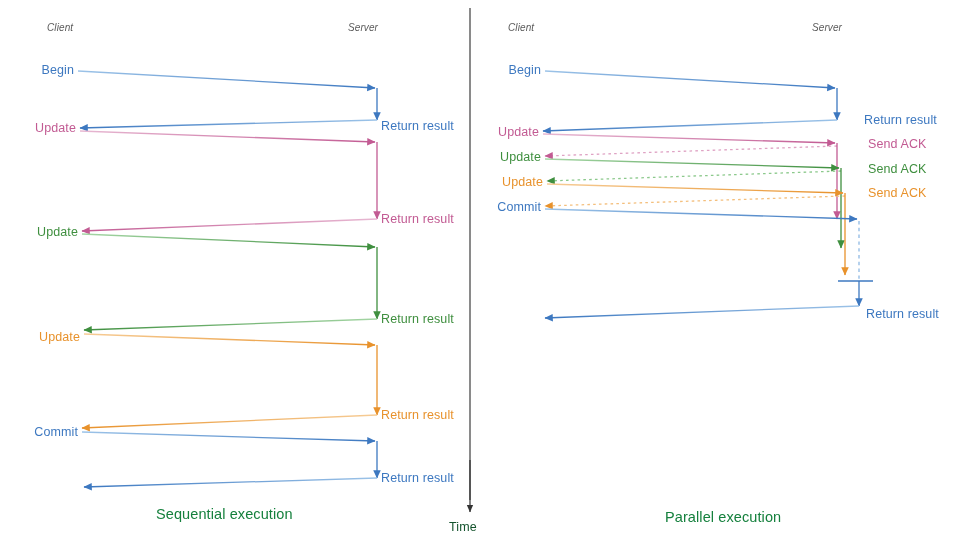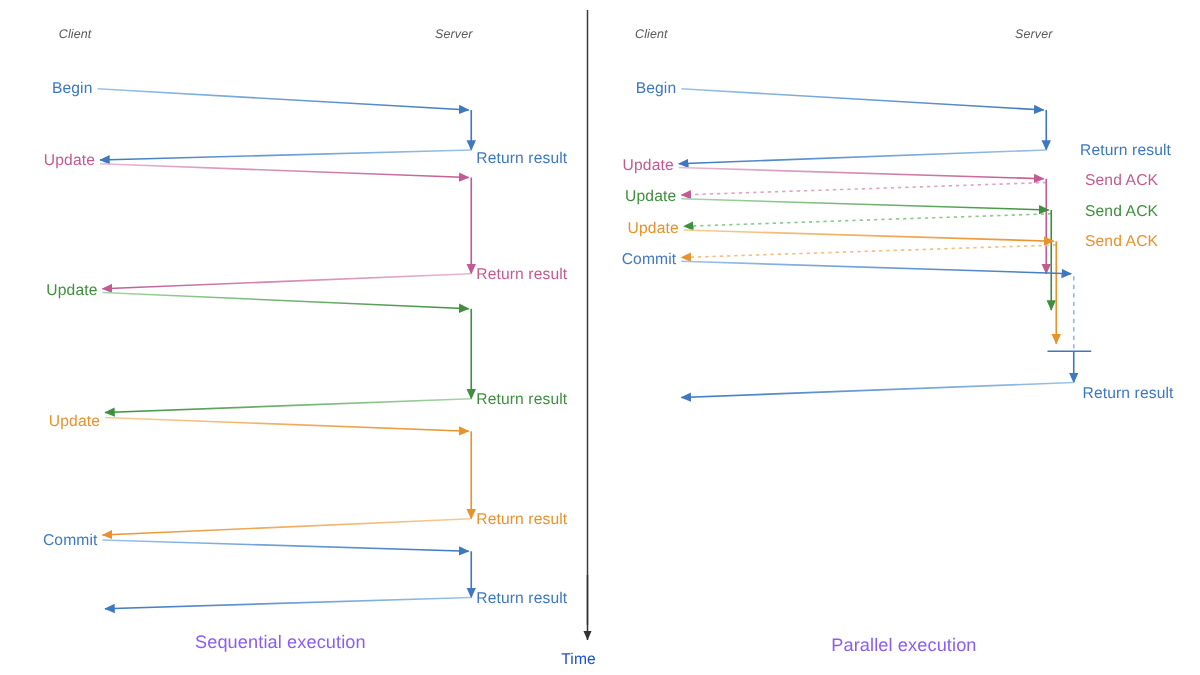--- a/index.html
+++ b/index.html
@@ -37,26 +37,26 @@
   }
   .lbl.right-anchor { transform: translateX(-100%); }
   .actor {
     font-style: italic;
     font-size: 10px;
     color: #5a5a5a;
     font-family: Liberation Sans, sans-serif;
   }
   .caption {
     font-size: 14.5px;
-    color: #8b5cf6;
+    color: #15803d;
     font-family: "Liberation Sans", sans-serif;
   }
   .timelbl {
     font-size: 12.5px;
-    color: #1d4ed8;
+    color: #14532d;
     font-family: "Liberation Sans", sans-serif;
   }
 </style>
 </head>
 <body>
 
 <div id="canvas">
 
   <svg class="layer" viewBox="0 0 960 540" xmlns="http://www.w3.org/2000/svg">
     <defs>

